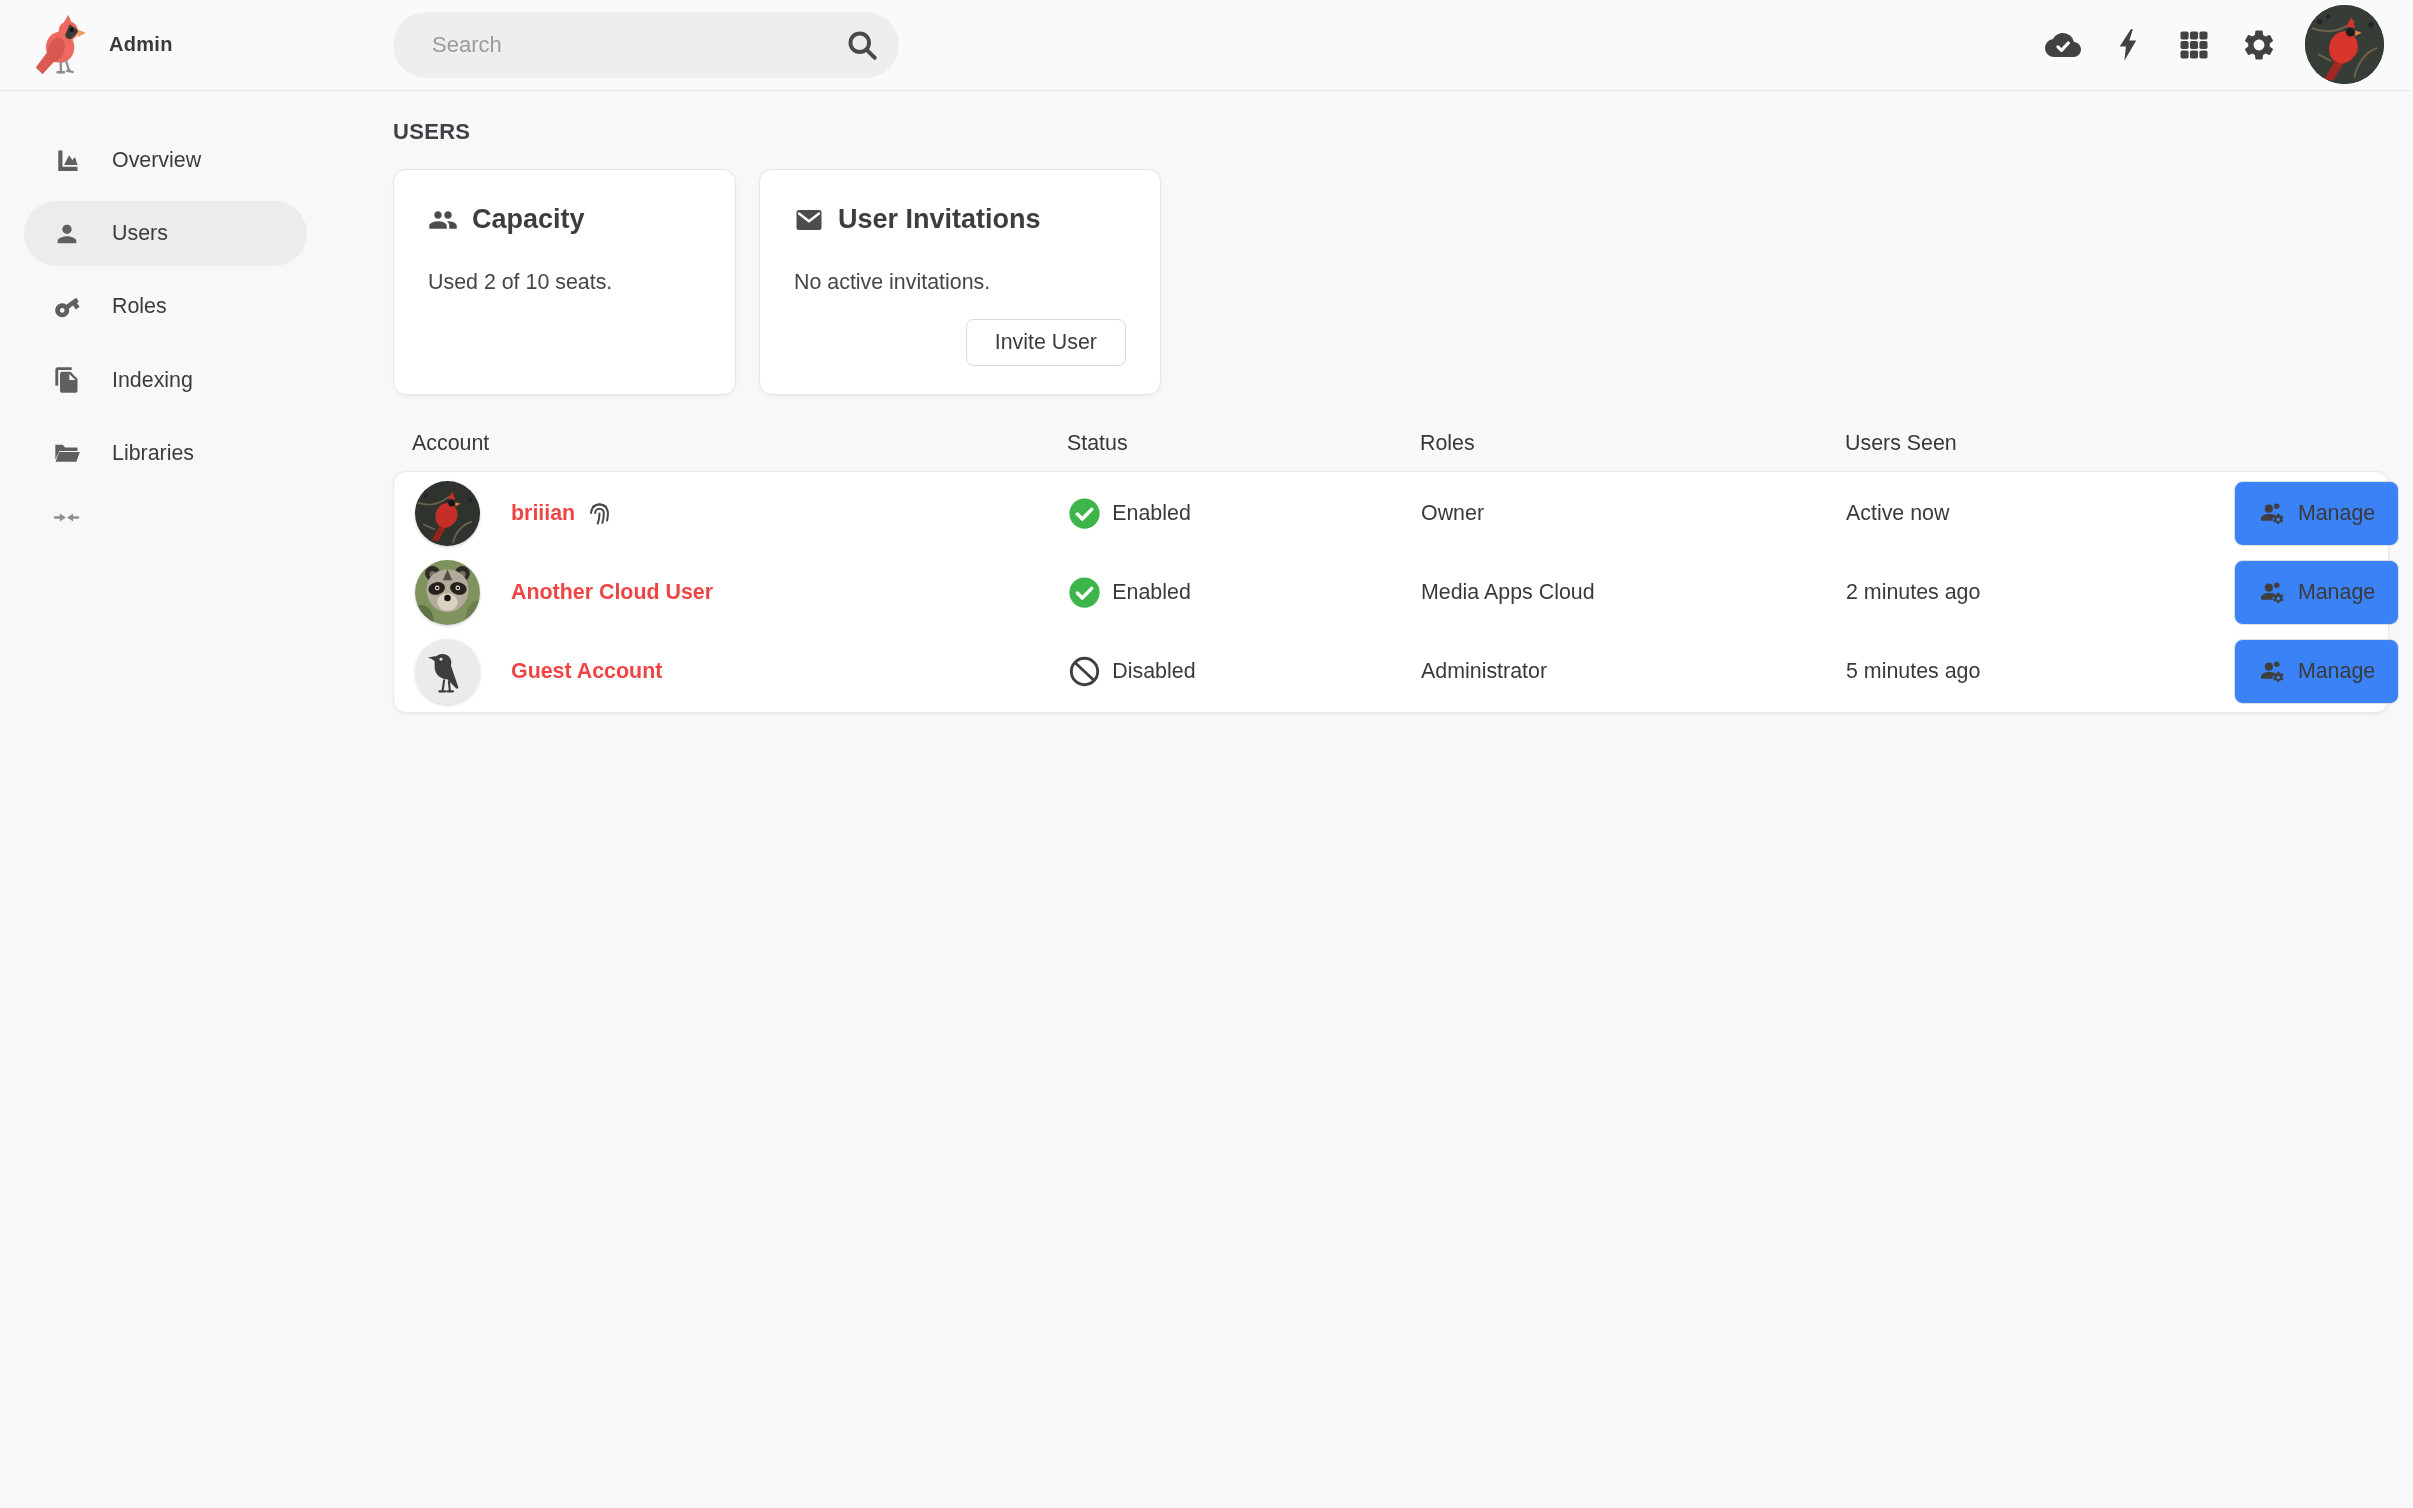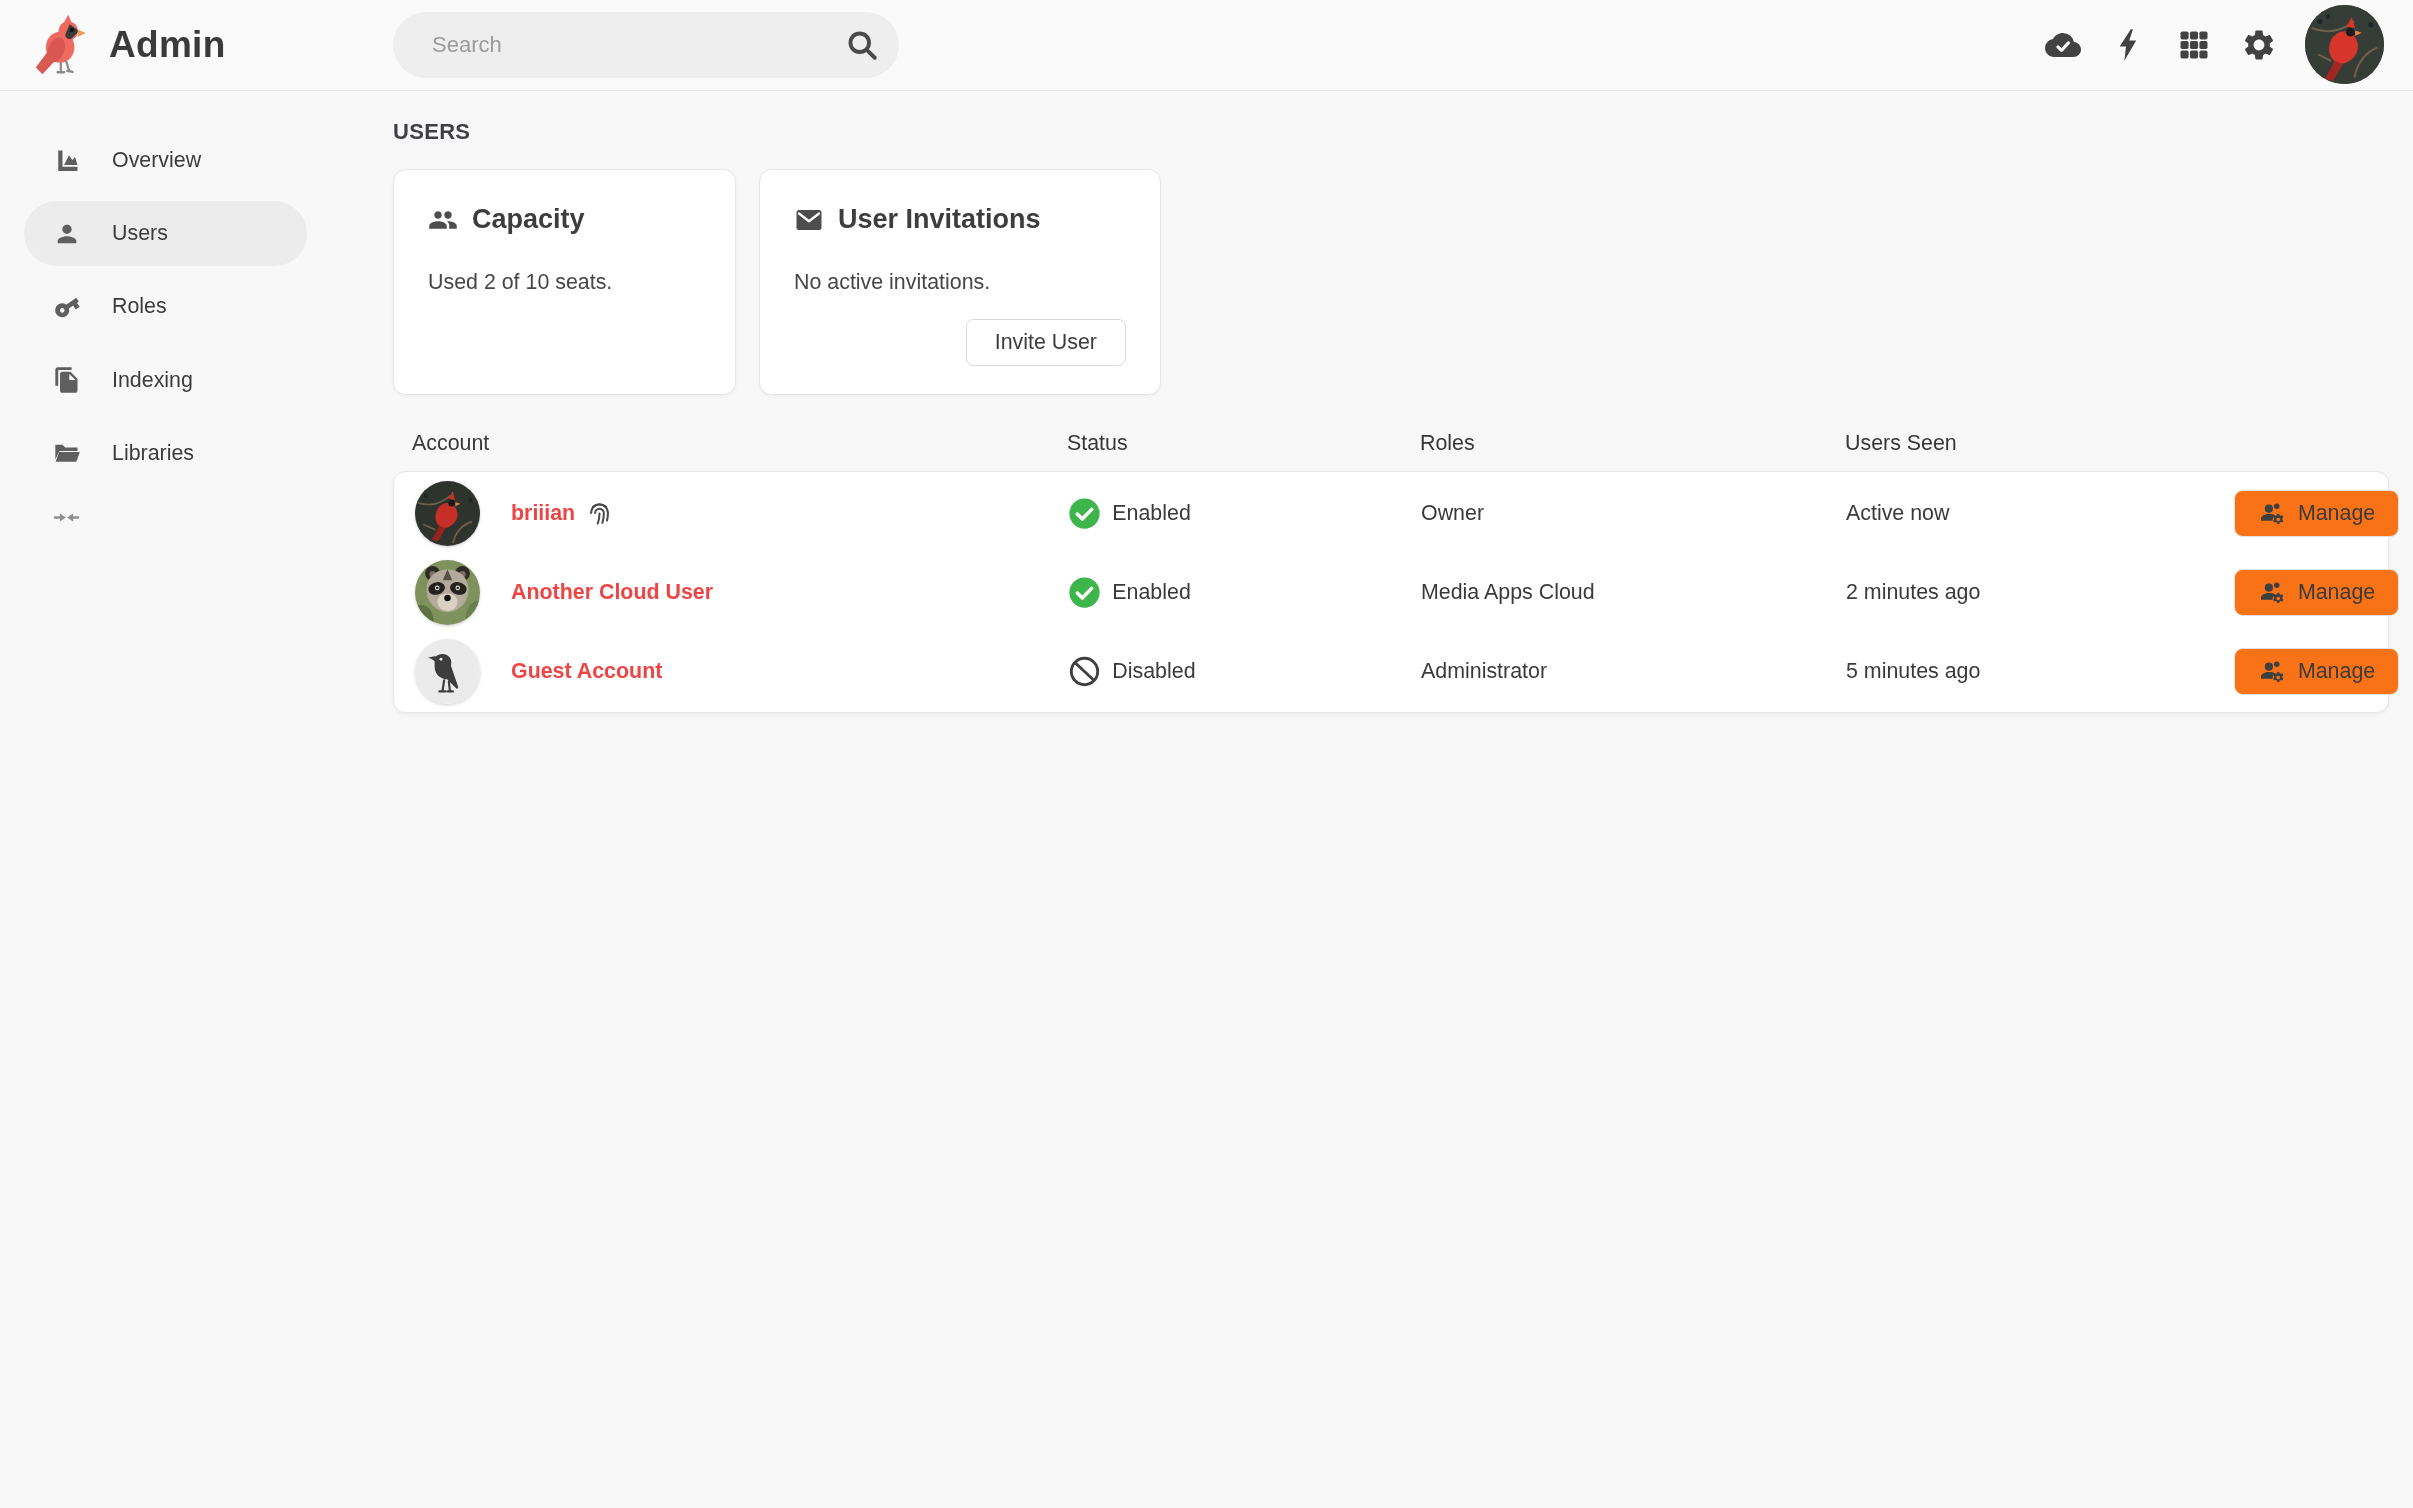--- a/index.html
+++ b/index.html
@@ -4,21 +4,21 @@
 <style>
   * { margin:0; padding:0; box-sizing:border-box; }
   html,body { width:2413px; height:1508px; overflow:hidden;
     font-family:"Liberation Sans", sans-serif; background:#f8f8f8; color:#3a3a3a; }
 
   
   .header { position:absolute; top:0; left:0; width:2413px; height:91px;
     background:#fafafa; border-bottom:1.9px solid #e7e7e7; }
   .brand { position:absolute; left:29px; top:0; height:89px; display:flex; align-items:center; }
   .brand svg { width:65px; height:65px; }
-  .brand-title { margin-left:15px; font-size:37px; font-weight:800; color:#3a3a3a; letter-spacing:0.3px; }
+  .brand-title { margin-left:15px; font-size:20px; font-weight:800; color:#3a3a3a; letter-spacing:0.3px; }
 
   .search-pill { position:absolute; left:393px; top:12px; width:506px; height:66px;
     background:#eeeeee; border-radius:33px; display:flex; align-items:center; }
   .search-input { flex:1; height:100%; background:transparent; border:none; outline:none;
     font-family:inherit; font-size:22px; color:#333; padding:0 19px 0 39px; }
   .search-input::placeholder { color:#9b9b9b; }
   .search-btn { width:44px; height:44px; margin-right:15px; border:none; background:transparent;
     color:#4a4a4a; cursor:pointer; display:flex; align-items:center; justify-content:center; }
   .search-btn svg { width:36px; height:36px; }
 
@@ -78,22 +78,22 @@
   .avatar svg { display:block; width:100%; height:100%; }
   .uname { margin-left:31px; font-size:21.4px; font-weight:600; color:#ef4444; }
   .passkey { width:29px; height:29px; margin-left:10px; color:#4a4a4a; }
   .passkey svg { width:29px; height:29px; }
   .cell-status { display:flex; align-items:center; }
   .sticon { width:33px; height:33px; }
   .sticon svg { width:33px; height:33px; }
   .sttext { margin-left:11.3px; font-size:21.4px; color:#3a3a3a; }
   .cell-plain { font-size:21.4px; color:#3a3a3a; }
   .cell-manage { display:flex; justify-content:flex-end; padding-right:25px; }
-  .manage-btn { height:47px; padding:0 22.6px; display:flex; align-items:center; gap:11.3px;
-    background:#f97316; border:1.3px solid #e0e0e0; border-radius:8.8px; cursor:pointer;
+  .manage-btn { height:65px; padding:0 22.6px; display:flex; align-items:center; gap:11.3px;
+    background:#3b82f6; border:1.3px solid #e0e0e0; border-radius:8.8px; cursor:pointer;
     font-family:inherit; font-size:21.4px; font-weight:500; color:#3a3a3a; }
   .manage-btn svg { width:29px; height:29px; color:#3f3f3f; }
 </style>
 </head>
 <body>
 
 <div class="header">
   <div class="brand">
     <svg viewBox="0 0 48 48">
       <polygon points="5,41 14,29 20,35 10,46" fill="#d95a52"></polygon>

